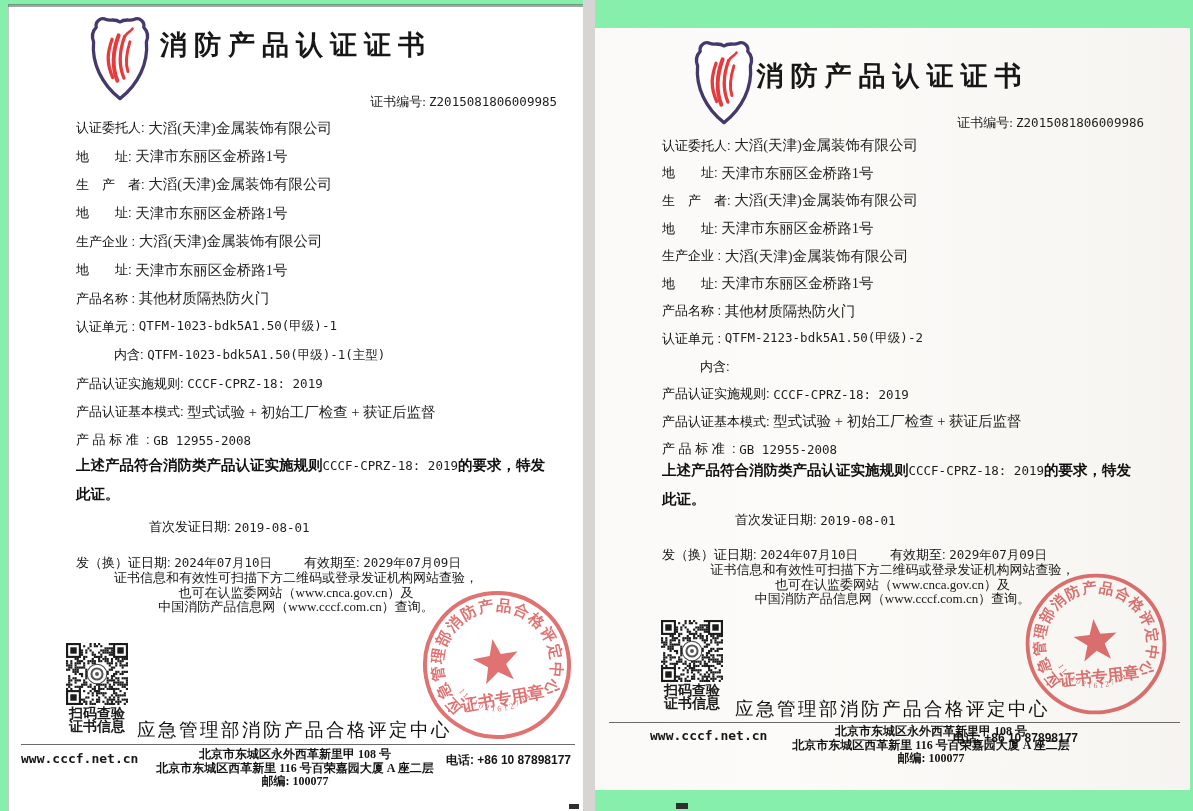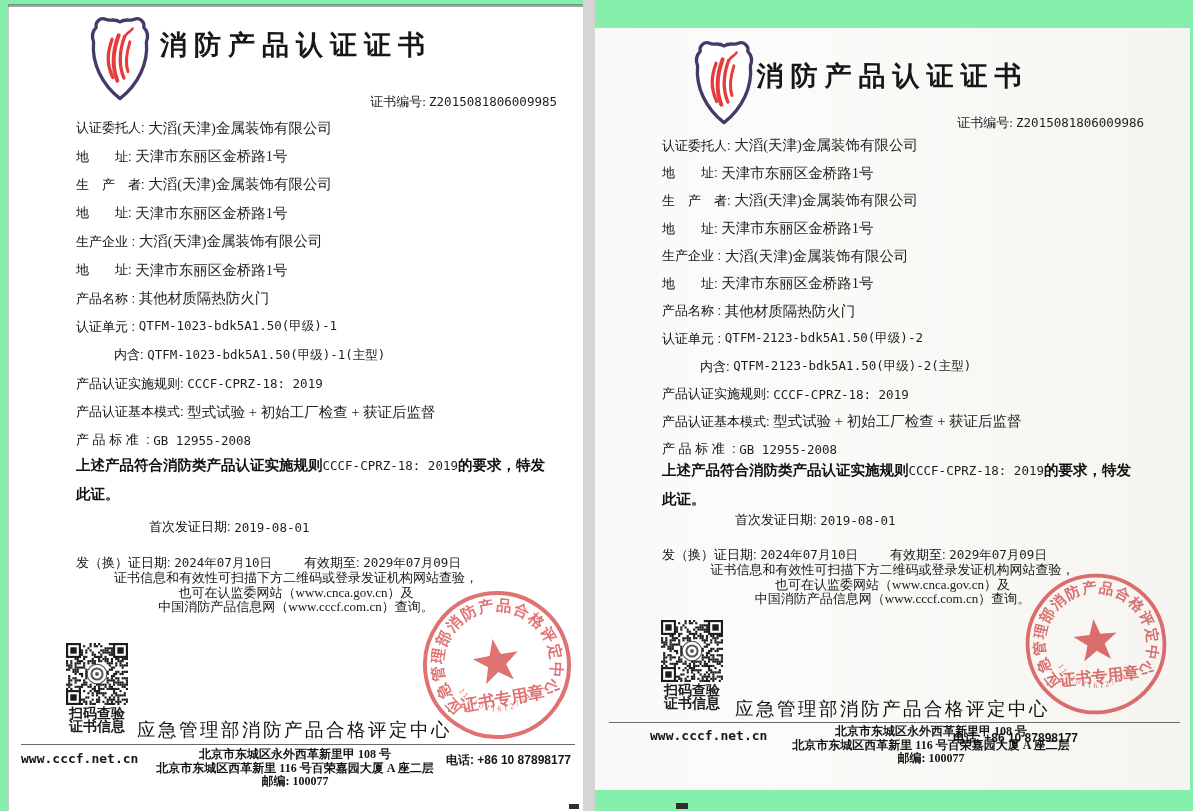--- a/index.html
+++ b/index.html
@@ -567,21 +567,20 @@
       <div class="row">
           <span class="lbl">产品名称 : </span>
           <span class="val">其他材质隔热防火门</span>
         </div>
       <div class="row">
           <span class="lbl">认证单元 : </span>
           <span class="val mono">QTFM-2123-bdk5A1.50(甲级)-2</span>
         </div>
       <div class="row indent">
           <span class="lbl">内含: </span>
-          <span class="val mono">QTFM-2123-bdk5A1.50(甲级)-2(主型)</span>
         </div>
       <div class="row">
           <span class="lbl">产品认证实施规则: </span>
           <span class="val mono">CCCF-CPRZ-18: 2019</span>
         </div>
       <div class="row">
           <span class="lbl">产品认证基本模式: </span>
           <span class="val">型式试验 + 初始工厂检查 + 获证后监督</span>
         </div>
       <div class="row">

